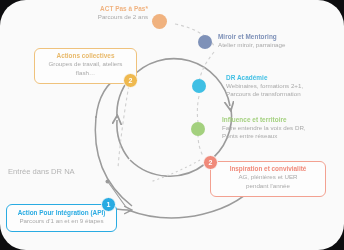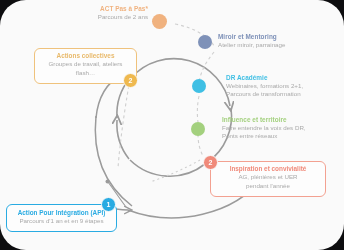--- a/index.html
+++ b/index.html
@@ -101,14 +101,15 @@
     <div class="s">pendant l'année</div>
   </div>
   <div class="badge" style="left:203px;top:155px;background:#f08a7a;">2</div>
 
   <div class="box" style="left:6px;top:204px;width:111px;height:28px;border-color:#29abe2;padding-top:3.5px;">
     <div class="t" style="color:#29abe2;">Action Pour Intégration (API)</div>
     <div class="s">Parcours d'1 an et en 9 étapes</div>
   </div>
   <div class="badge" style="left:101px;top:197px;background:#29abe2;">1</div>
 
+  <div id="entree" style="left:8px;top:167px;">Entrée dans DR NA</div>
 
 </div>
 
 </body></html>

